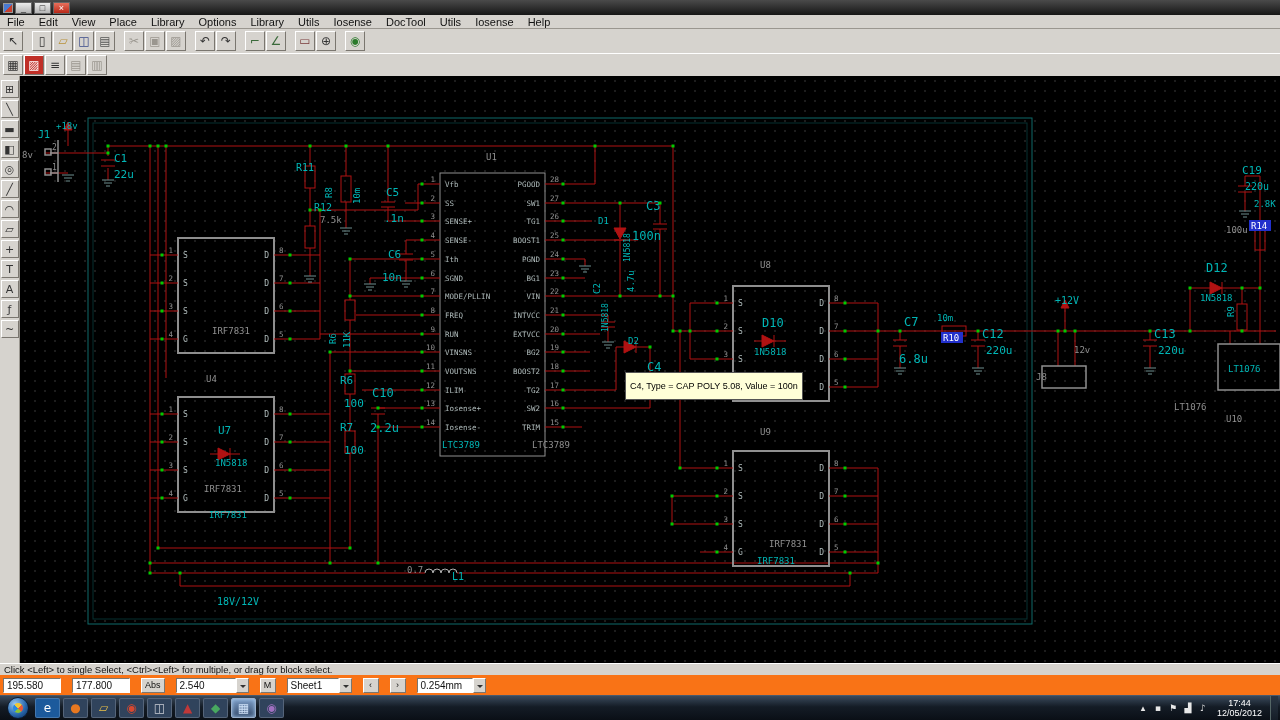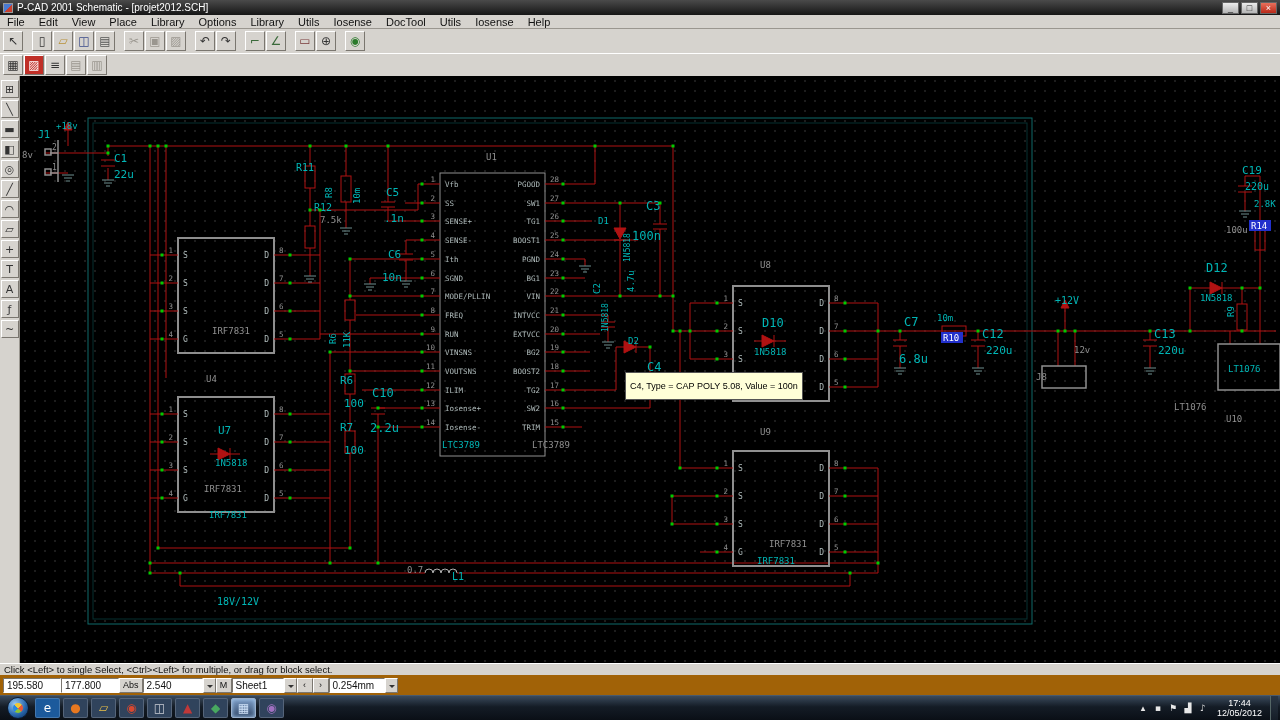--- a/index.html
+++ b/index.html
@@ -29,21 +29,21 @@
 .canvas{position:relative;flex:1;background:#000;background-image:radial-gradient(#1d1d1d 1px,transparent 1.2px);background-size:10px 10px}
 #schem{display:block}
 #schem text{font-family:"DejaVu Sans Mono",monospace}
 .t-lbl{fill:#00b6b6}
 .t-ref{fill:#8f8f8f}
 .t-sel{fill:#ffffff}
 .t-pin{fill:#b0bcbc}
 .tooltip{position:absolute;left:605px;top:296px;background:#ffffd8;border:1px solid #555;font-size:9px;padding:8px 4px;color:#000;white-space:nowrap}
 
 .statusbar{height:12px;background:#d6d3ce;font-size:9.5px;line-height:12px;padding-left:4px;border-top:1px solid #fff;color:#111}
-.coordbar{height:20px;background:#a16207;display:flex;align-items:center;gap:0;padding:0 3px;font-size:10px;color:#111}
+.coordbar{height:20px;background:#f97316;display:flex;align-items:center;gap:11px;padding:0 3px;font-size:10px;color:#111}
 .cfield{background:#fff;border:1px solid;border-color:#7a766f #fff #fff #7a766f;height:15px;line-height:13px;padding:0 3px;font-size:10px;overflow:hidden}
 .w58{width:58px}.w44{width:60px}.w52{width:52px}.w56{width:56px}
 .cbtn{height:15px;min-width:16px;border:1px solid;border-color:#fff #7a766f #7a766f #fff;background:#d6d3ce;padding:0 3px;font-size:9px;line-height:13px;text-align:center}
 .combo{display:flex}
 .drop{width:13px;height:15px;border:1px solid;border-color:#fff #7a766f #7a766f #fff;background:#d6d3ce}
 .dar{display:inline-block;width:0;height:0;border:3px solid transparent;border-top-color:#333;margin:6px 0 0 3px}
 
 .taskbar{height:25px;background:linear-gradient(#3a4a5c,#141c26 45%,#0a0f16);display:flex;align-items:center;padding:0 2px;border-top:1px solid #4a5a6c}
 .orb{width:22px;height:22px;border-radius:50%;margin-left:5px;background:radial-gradient(circle at 35% 30%,#9ac8f0,#2a6ab0 55%,#0a2a55);display:flex;align-items:center;justify-content:center;border:1px solid #0a1a30;flex:0 0 auto}
 .flag{width:10px;height:10px;border-radius:50%;background:conic-gradient(#e85a3a 0 25%,#8ac43a 0 50%,#2a8ae0 0 75%,#f0c838 0);transform:rotate(45deg)}
@@ -56,21 +56,20 @@
 .clock{color:#fff;font-size:9px;text-align:center;line-height:1.15;padding:0 4px}
 .showdesk{width:8px;height:25px;border-left:1px solid #566;background:linear-gradient(#2a3644,#141c26)}
 </style>
 </head>
 <body>
 
 <div class="app">
 
   <div class="titlebar">
     <div class="app-icon"></div>
-    <div class="title-text">P-CAD 2001 Schematic - [projet2012.SCH]</div>
     <div class="winbtn">_</div>
     <div class="winbtn">□</div>
     <div class="winbtn close">×</div>
   </div>
 
   <div class="menubar" id="menubar">
       <div class="menu-item">File</div>
       <div class="menu-item">Edit</div>
       <div class="menu-item">View</div>
       <div class="menu-item">Place</div>

